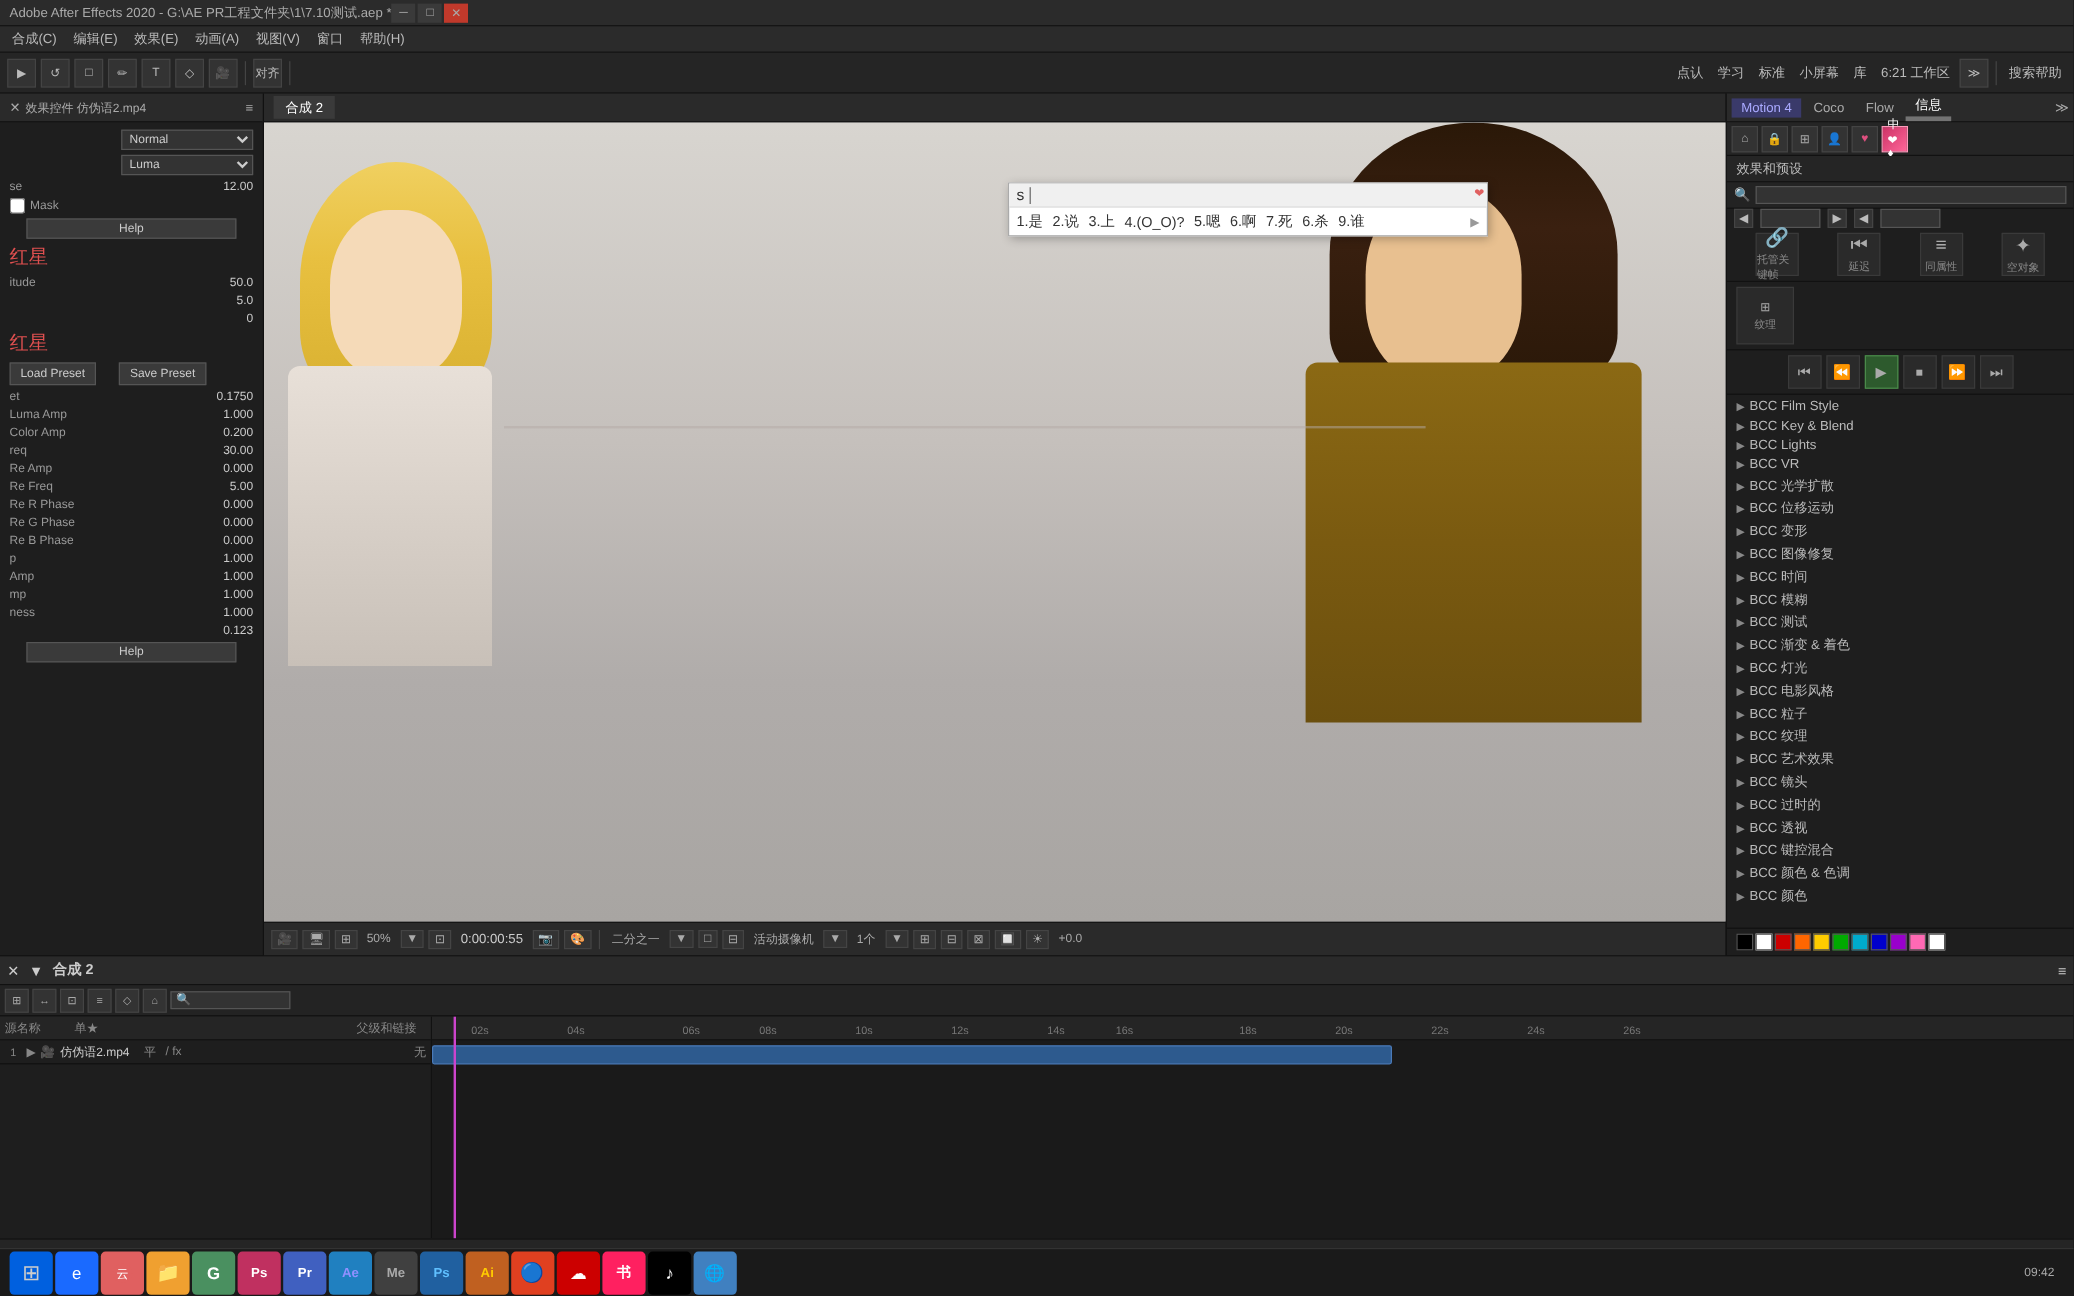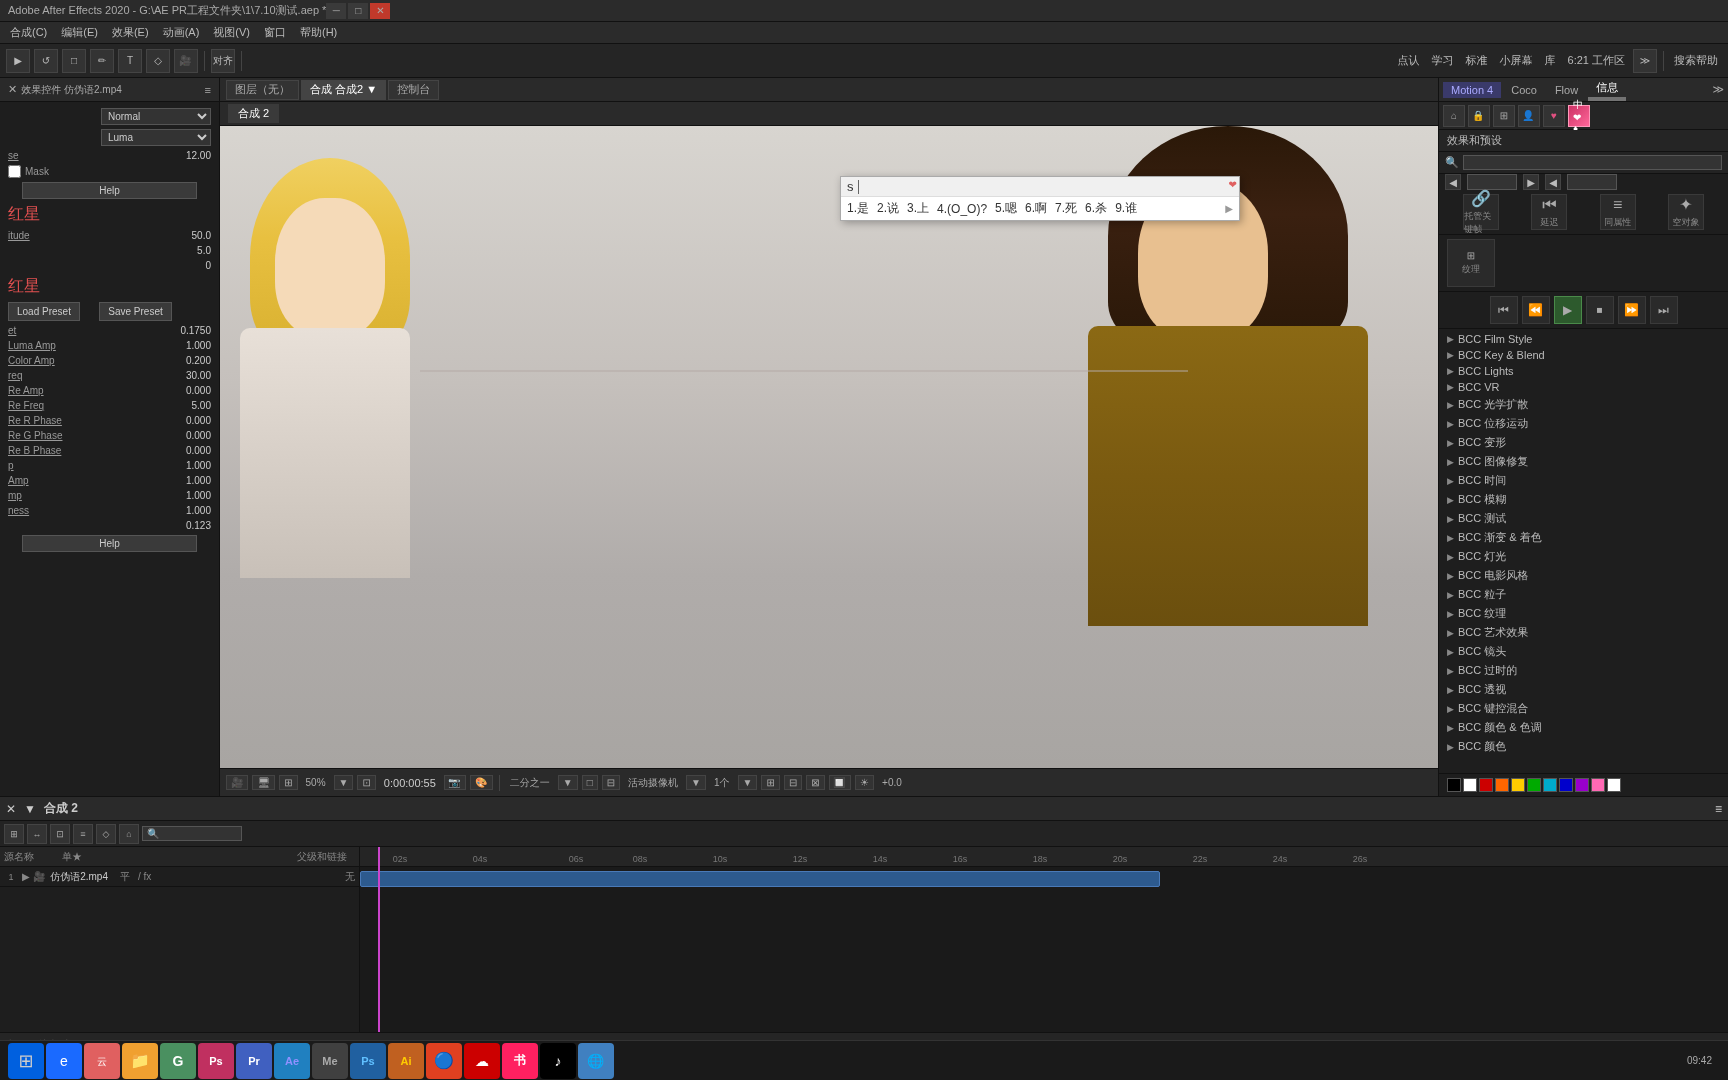--- a/index.html
+++ b/index.html
@@ -116,21 +116,21 @@
       padding: 4px 0;
     }
     .effect-row {
       display: flex;
       align-items: center;
       padding: 2px 8px;
       font-size: 11px;
       color: #bbb;
       justify-content: space-between;
     }
-    .effect-row .label { color: #999; font-size: 10px; text-decoration: underline; }
+    .effect-row .label { color: #999; font-size: 10px; }
     .effect-row .value { color: #ccc; font-size: 10px; }
     .effect-select {
       background: #333;
       border: 1px solid #555;
       color: #ccc;
       font-size: 10px;
       padding: 1px 2px;
       width: 110px;
     }
     .effect-red-label {
@@ -749,25 +749,20 @@
       <div class="effect-row">
         <span class="label"></span>
         <span class="value" style="cursor:pointer">0.123</span>
       </div>
       <button class="effect-help-btn">Help</button>
     </div>
   </div>
 
   <div id="center-area">
 
-    <div id="viewer-tabs">
-      <div class="viewer-tab">图层（无）</div>
-      <div class="viewer-tab active">合成 合成2 ▼</div>
-      <div class="viewer-tab">控制台</div>
-    </div>
 
     <div style="height:24px;background:#2a2a2a;display:flex;align-items:center;padding:0 8px;border-bottom:1px solid #111;">
       <span style="background:#3a3a3a;padding:2px 10px;font-size:11px;color:#fff;cursor:pointer;">合成 2</span>
     </div>
 
     <div id="viewer">
       <div class="viewer-bg"></div>
 
       <div style="position:absolute;top:0;left:0;right:0;bottom:0;">
 
@@ -1064,21 +1059,21 @@
     <div id="timeline-tracks" style="position:relative;">
       <div id="tl-ruler" style="position:relative;height:20px;background:#252525;border-bottom:1px solid #111;overflow:hidden;">
 
         <span class="ruler-mark" style="left:40px;">02s</span>
         <span class="ruler-mark" style="left:120px;">04s</span>
         <span class="ruler-mark" style="left:216px;">06s</span>
         <span class="ruler-mark" style="left:280px;">08s</span>
         <span class="ruler-mark" style="left:360px;">10s</span>
         <span class="ruler-mark" style="left:440px;">12s</span>
         <span class="ruler-mark" style="left:520px;">14s</span>
-        <span class="ruler-mark" style="left:600px;margin-top:47px;">16s</span>
+        <span class="ruler-mark" style="left:577px;margin-top:47px;">16s</span>
         <span class="ruler-mark" style="left:680px;">18s</span>
         <span class="ruler-mark" style="left:760px;">20s</span>
         <span class="ruler-mark" style="left:840px;">22s</span>
         <span class="ruler-mark" style="left:920px;">24s</span>
         <span class="ruler-mark" style="left:1000px;">26s</span>
       </div>
 
       <div id="tl-playhead" style="position:absolute;top:0;left:18px;width:2px;background:#cc44cc;height:100%;z-index:10;"></div>
 
       <div style="position:relative;height:20px;margin-top:2px;">

